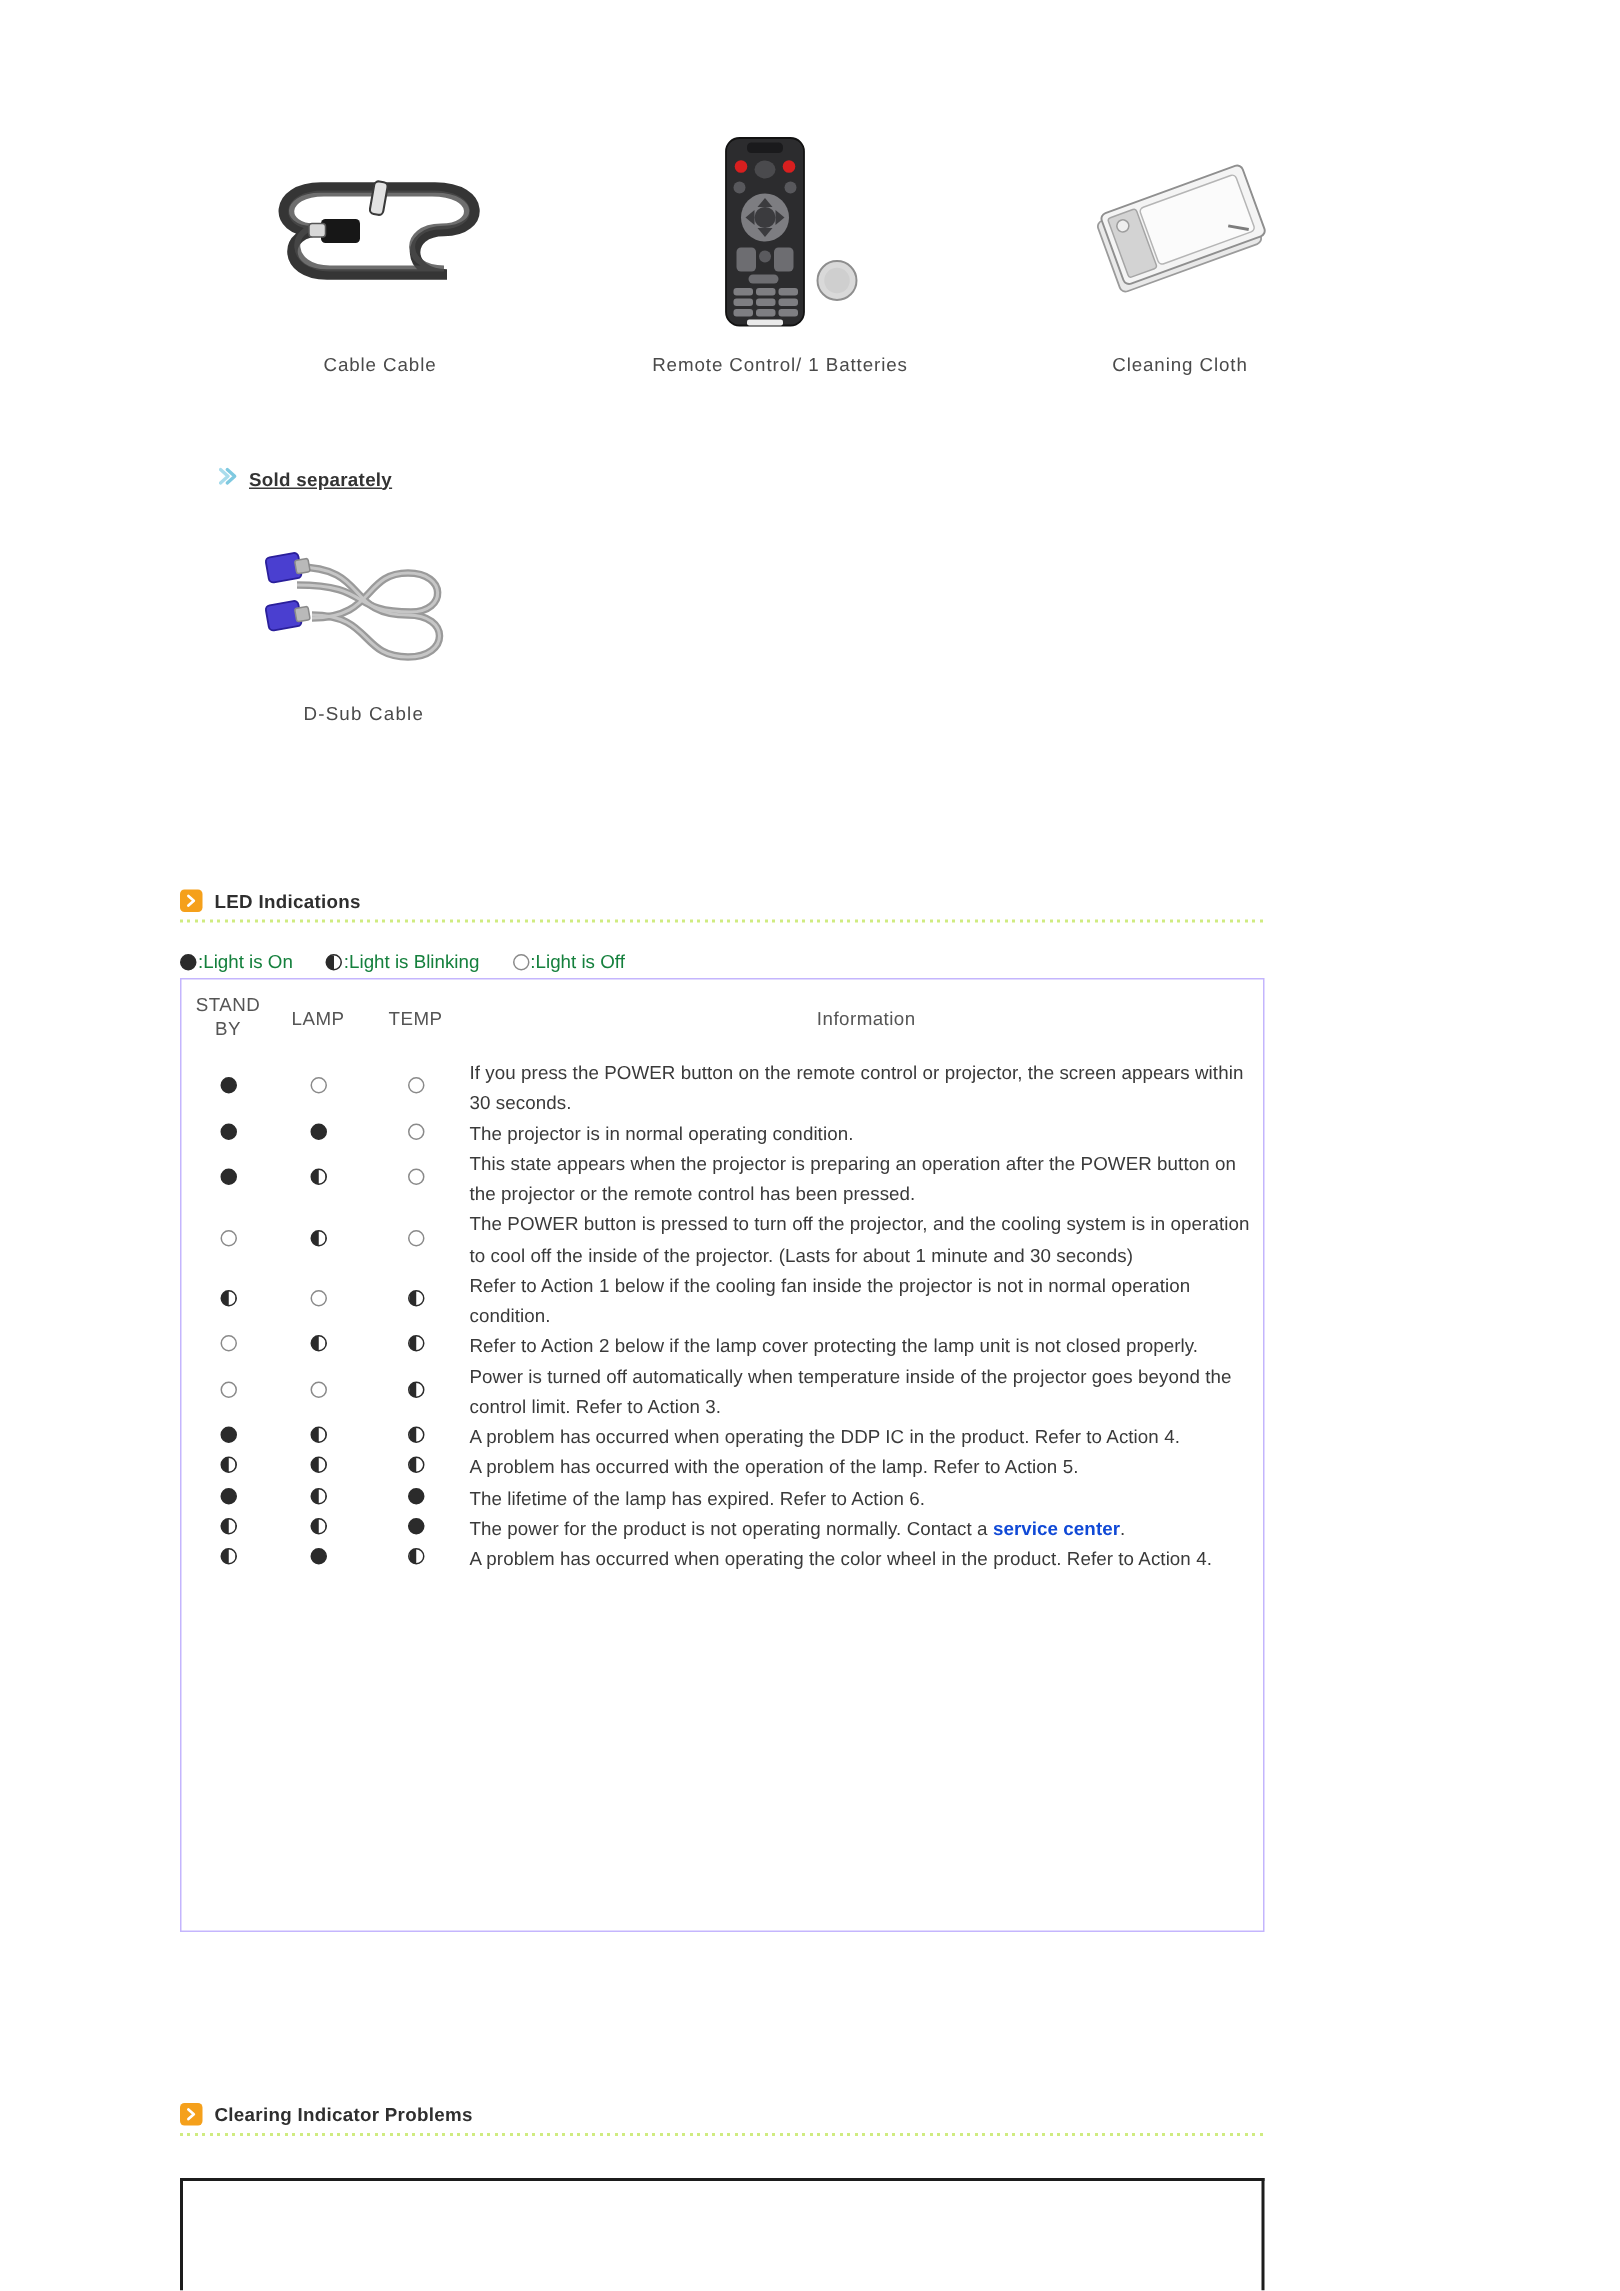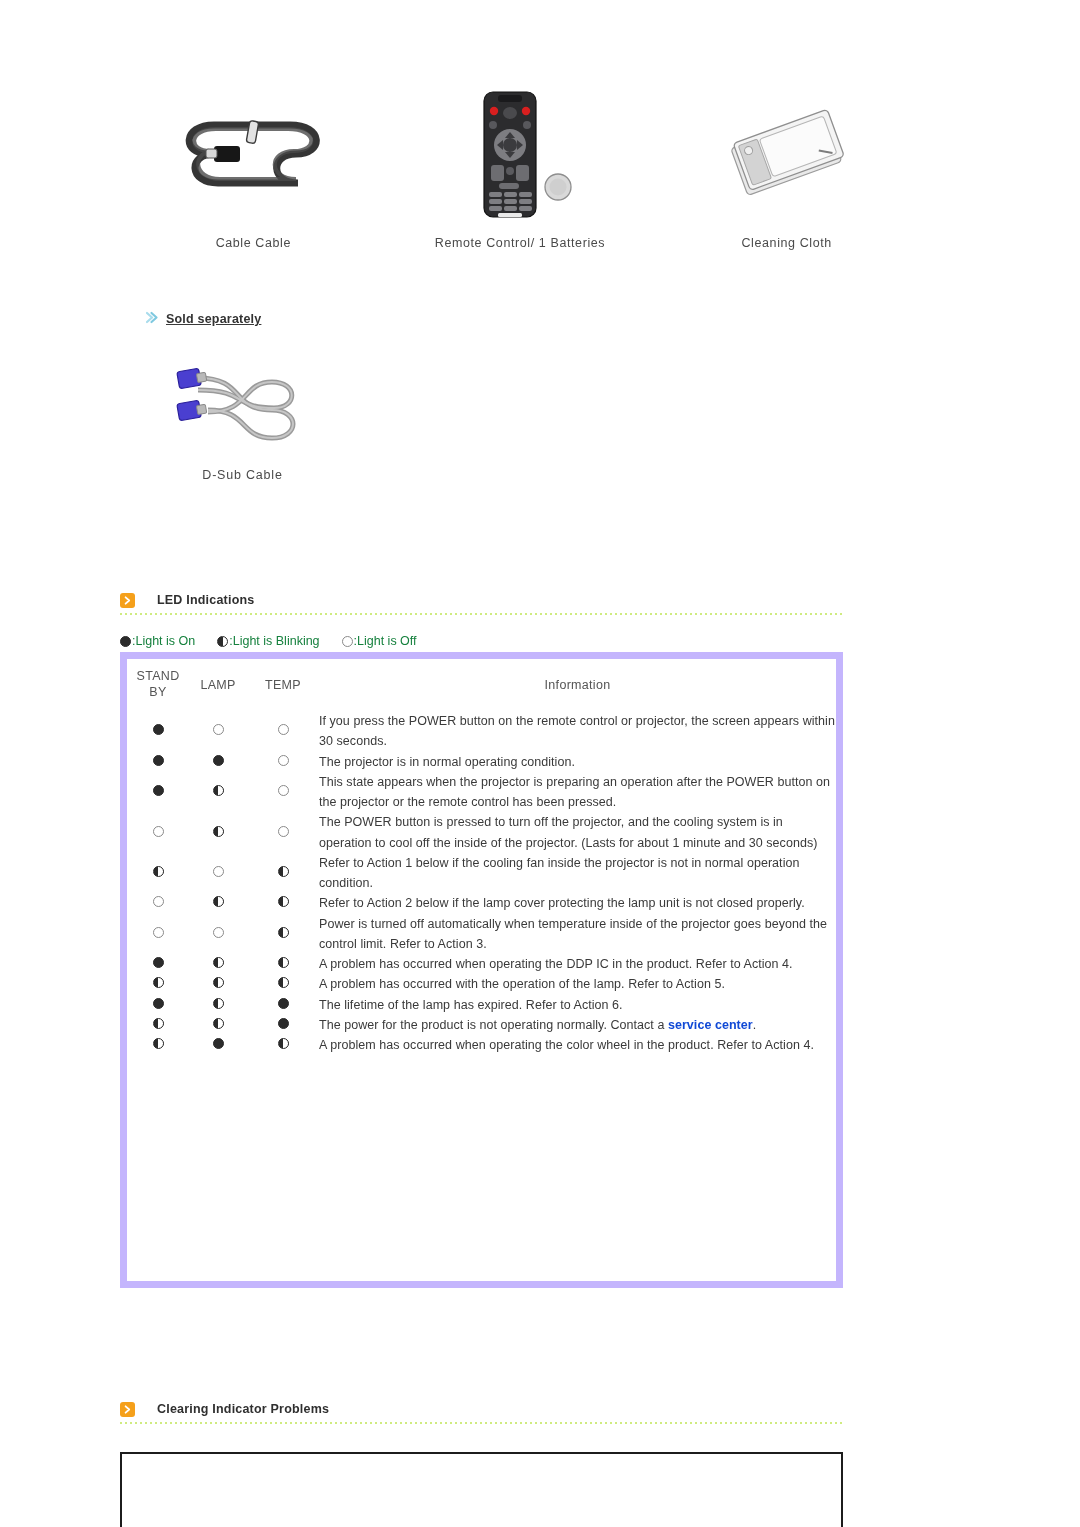--- a/index.html
+++ b/index.html
@@ -79,21 +79,22 @@
   }
 
   
   .section-head {
     position: absolute;
     left: 120px;
     width: 722px;
   }
   .sh-row {
     display: flex;
-    gap: 22px;
+    align-items: center;
+    gap: 8px;
     padding-bottom: 5px;
   }
   .sh-icon {
     width: 15px;
     height: 15px;
     border-radius: 3px;
     background: #f5a01b;
     display: inline-flex;
     align-items: center;
     justify-content: center;
@@ -149,21 +150,21 @@
   }
   .legend-entry .lamp { margin-right: 1px; }
 
   
   .led-table {
     position: absolute;
     left: 120px;
     top: 652px;
     width: 723px;
     height: 636px;
-    border: 7px solid #c4b5fd;
+    border: 1px solid #c4b5fd;
     box-sizing: border-box;
     background: #ffffff;
   }
   table.led {
     width: 100%;
     border-collapse: collapse;
     table-layout: fixed;
   }
   table.led col.c1 { width: 62px; }
   table.led col.c2 { width: 58px; }

